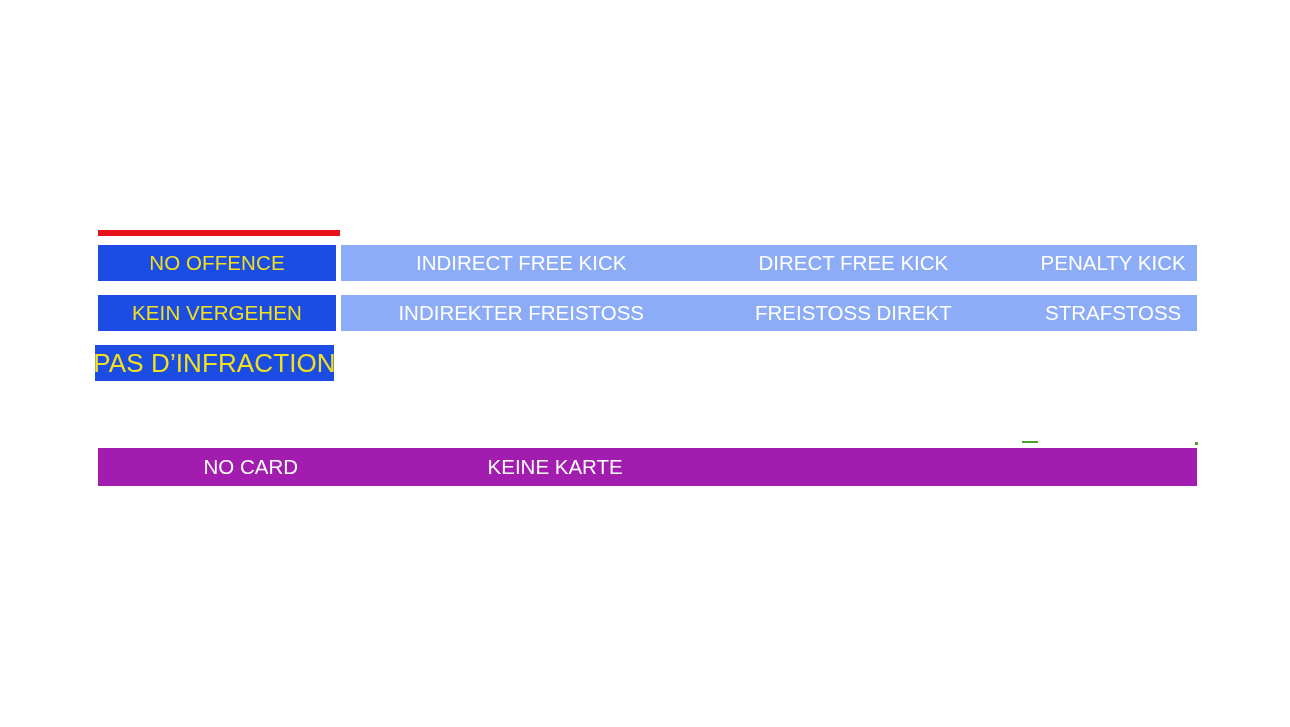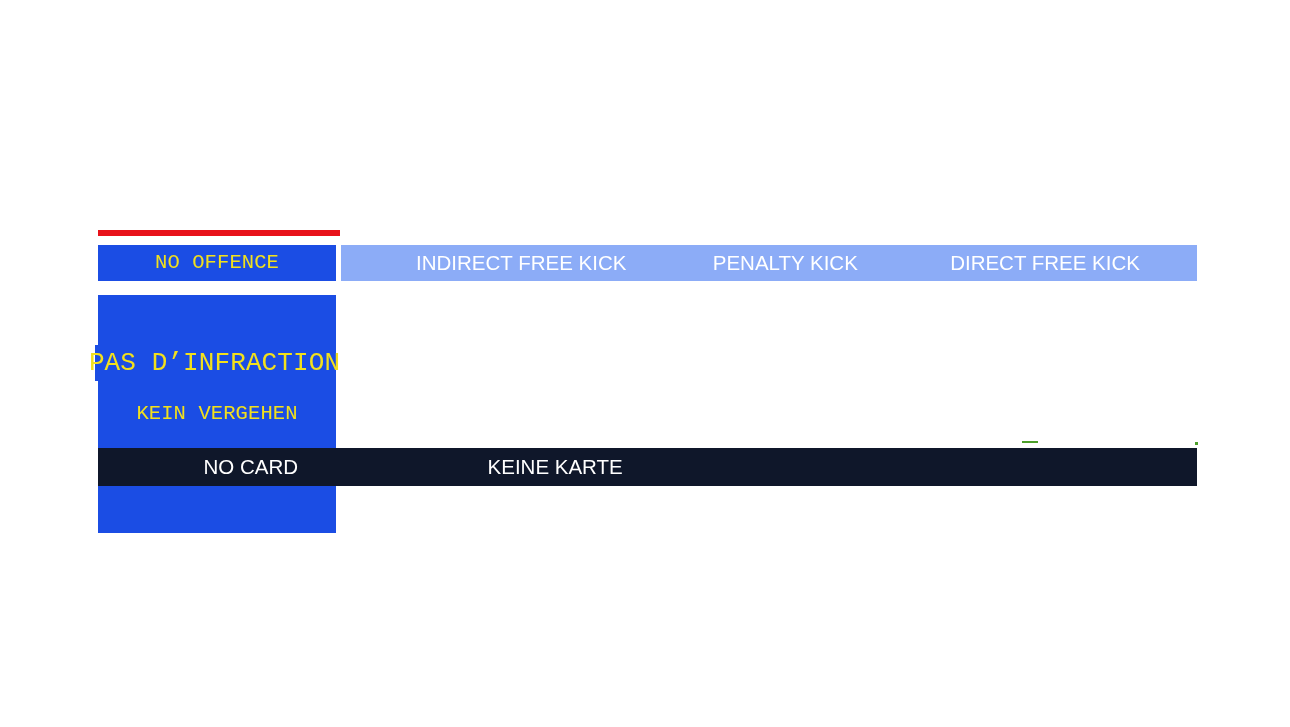--- a/index.html
+++ b/index.html
@@ -38,37 +38,36 @@
   
   .lang-row {
     position: absolute;
     left: 98px;
     width: 1099px;
     height: 36px;
     display: flex;
     align-items: stretch;
   }
   .lang-row.row-0 { top: 245px; }
-  .lang-row.row-1 { top: 295px; flex-direction: column; }
+  .lang-row.row-1 { top: 295px; }
   .lang-row.row-2 { top: 345px; }
 
   
   .offence-cell {
     width: 238px;
     flex: 0 0 238px;
     background: #1B4DE4;
     color: #F2E01C;
     display: flex;
     align-items: center;
     justify-content: center;
     font-size: 20.5px;
     letter-spacing: 0.1px;
     line-height: 1;
     white-space: nowrap;
-    font-family: Liberation Mono, monospace;
   }
   .lang-row.row-2 .offence-cell {
     width: 239px;
     flex: 0 0 239px;
     margin-left: -3px;
     font-size: 26px;
   }
 
   .cell-gap {
     flex: 0 0 5px;
@@ -117,21 +116,21 @@
     background: #4C9F2A;
   }
 
   
   .card-bar {
     position: absolute;
     left: 98px;
     top: 448px;
     width: 1099px;
     height: 38px;
-    background: #0f172a;
+    background: #a21caf;
     display: flex;
     align-items: center;
     color: #ffffff;
     font-size: 20.5px;
     line-height: 1;
     white-space: nowrap;
   }
   .card-cell {
     display: flex;
     align-items: center;
@@ -147,28 +146,33 @@
 
 <div id="slide">
 
   <div class="accent-rule"></div>
 
   <div class="lang-row row-0">
     <div class="offence-cell">NO OFFENCE</div>
     <div class="cell-gap"></div>
     <div class="restart-strip">
       <div class="restart-cell c0">INDIRECT FREE KICK</div>
+      <div class="restart-cell c1">DIRECT FREE KICK</div>
       <div class="restart-cell c2">PENALTY KICK</div>
-      <div class="restart-cell c1">DIRECT FREE KICK</div>
     </div>
   </div>
 
   <div class="lang-row row-1">
     <div class="offence-cell">KEIN VERGEHEN</div>
     <div class="cell-gap"></div>
+    <div class="restart-strip">
+      <div class="restart-cell c0">INDIREKTER FREISTOSS</div>
+      <div class="restart-cell c1">FREISTOSS DIREKT</div>
+      <div class="restart-cell c2">STRAFSTOSS</div>
+    </div>
   </div>
 
   <div class="lang-row row-2">
     <div class="offence-cell">PAS D’INFRACTION</div>
     <div class="cell-gap"></div>
   </div>
 
   <div class="green-dash"></div>
   <div class="green-dot"></div>
 

